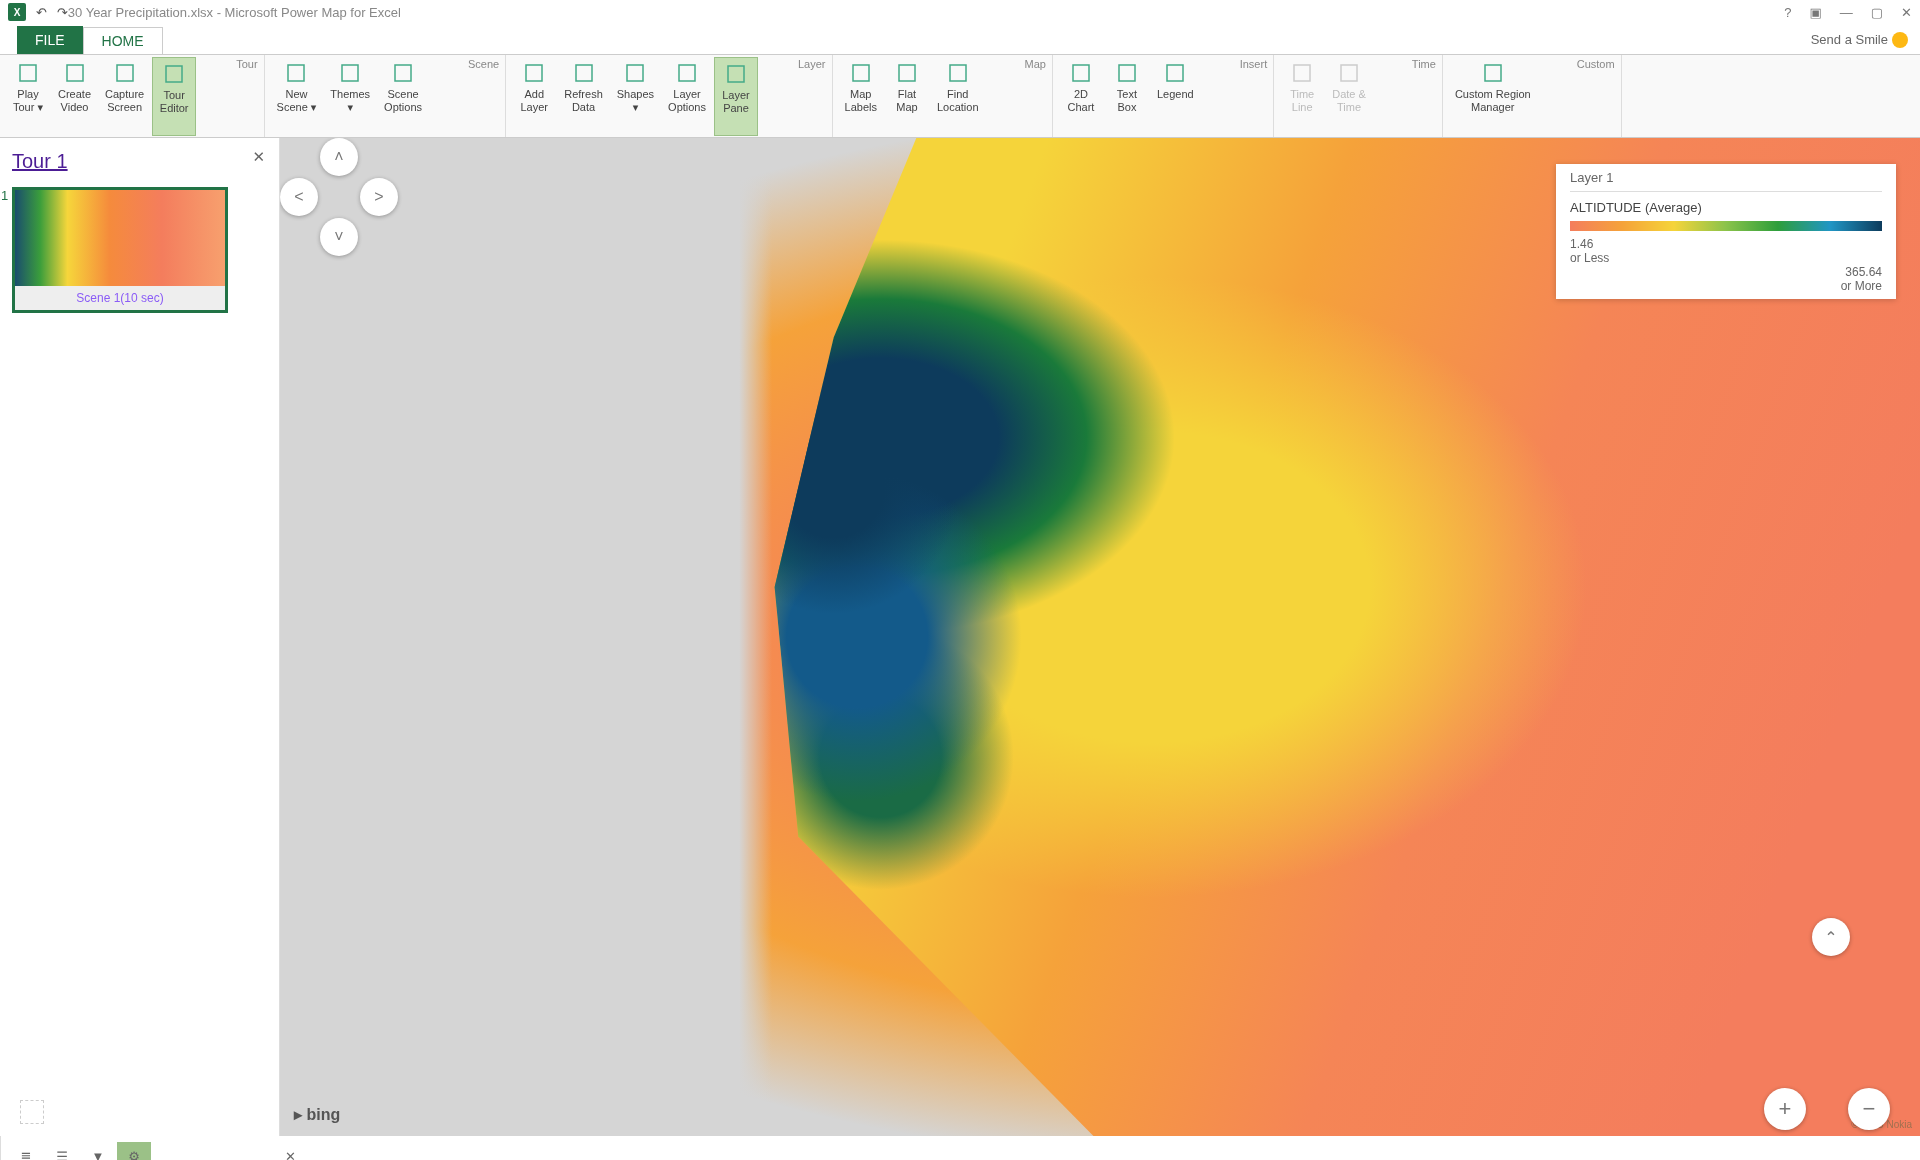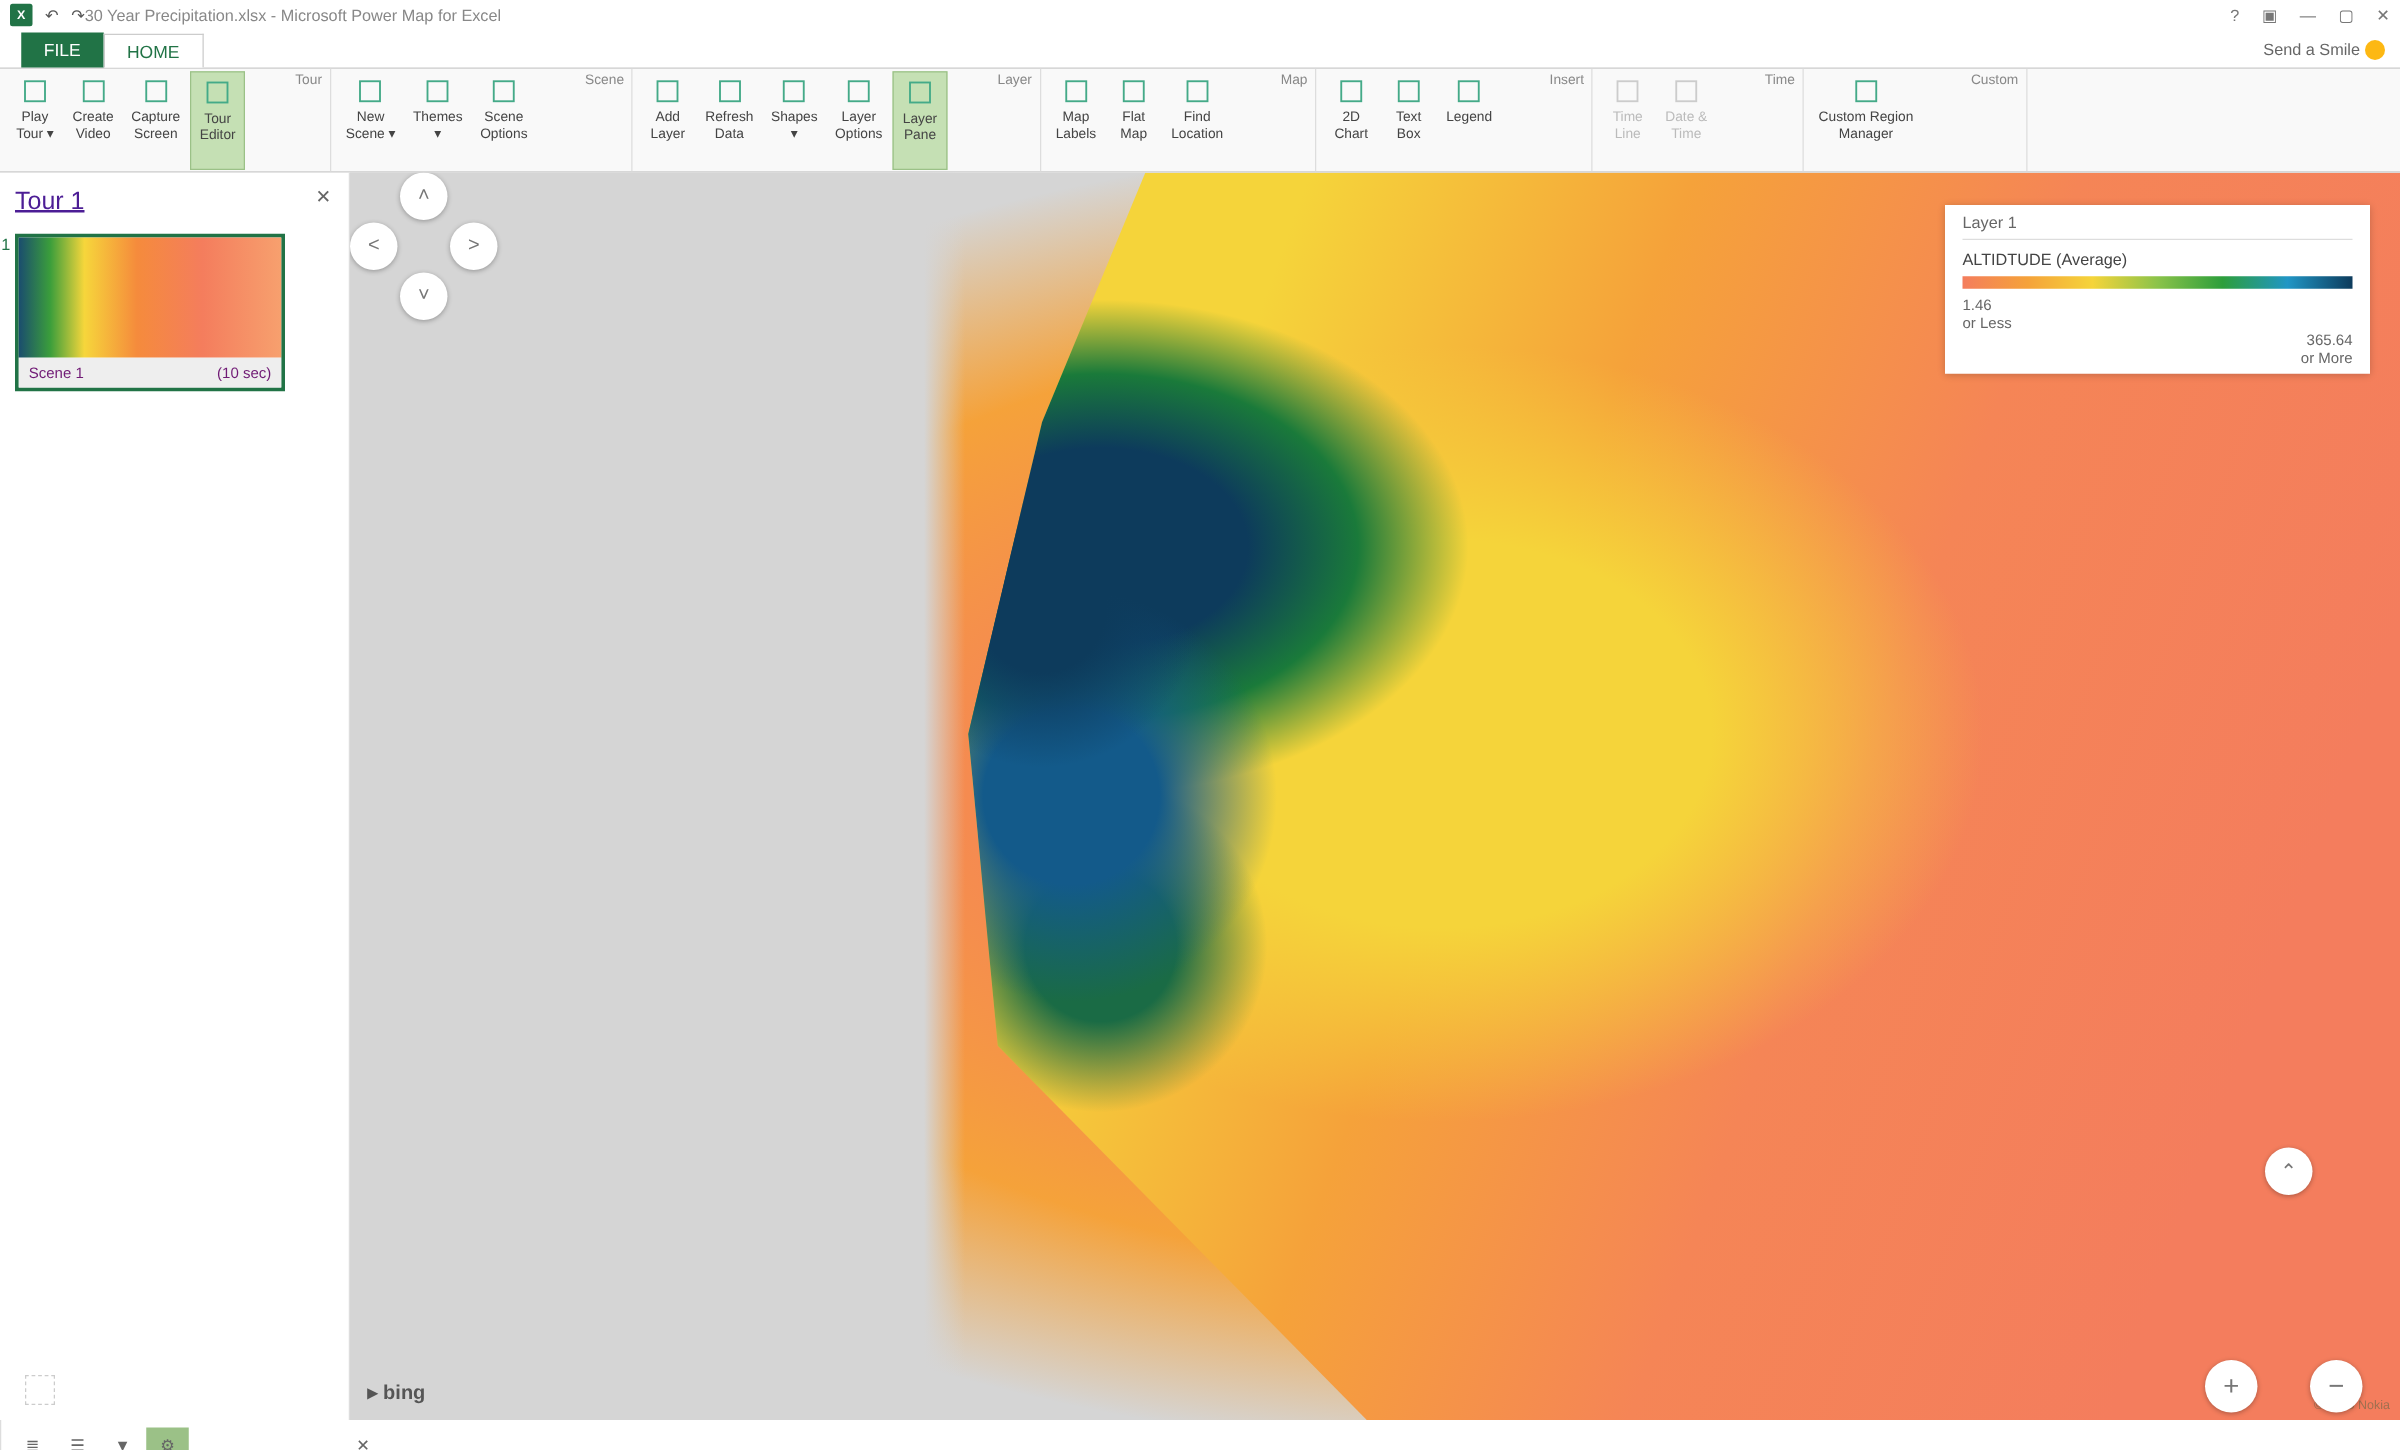--- a/index.html
+++ b/index.html
@@ -26,21 +26,21 @@
 .ribbon-btn .ico { width:26px; height:26px; margin-bottom:2px; display:flex; align-items:center; justify-content:center; }
 .ribbon-group-label { font-size:11px; color:#888; text-align:center; padding-top:1px;}
 
 .main { display:flex; height: calc(100% - 24px - 30px - 84px - 24px); }
 .tour-panel { width:280px; border-right:1px solid #ddd; padding:12px; position:relative;}
 .tour-title { color:#4c1d95; font-size:20px; font-weight:300;text-decoration:underline; }
 .tour-close { position:absolute; top:10px; right:14px; color:#666; cursor:pointer; font-size:15px;}
 .scene-thumb { margin-top:14px; border:3px solid #217346; width:216px; position:relative; }
 .scene-thumb .num { position:absolute; left:-14px; top:-2px; color:#217346; font-size:13px;}
 .scene-img { height:96px; background: linear-gradient(90deg, #1a4d6e 0%, #3b9e3b 12%, #f6d63b 25%, #f58b3c 45%, #f47d5d 70%, #f7a06e 100%); position:relative;}
-.scene-bar { background:#eee; display:flex; justify-content:space-between; padding:5px 8px; font-size:12px; color:#701a75;}
+.scene-bar { background:#eee; display:flex; justify-content:center; padding:5px 8px; font-size:12px; color:#8b5cf6;}
 .add-scene { position:absolute; bottom:12px; left:20px; width:24px;height:24px; border:1px dashed #ccc;}
 
 .map-area { flex:1; position:relative; background:#d5d5d5; overflow:hidden;}
 .map-surface { position:absolute; inset:0; background: linear-gradient(to right, #d5d5d5 0%, #d5d5d5 28%, transparent 30%), radial-gradient(ellipse at 60% 50%, #f58556 30%, #f5a23a 55%, transparent 75%); }
 .heat { position:absolute; left:28%; top:0; right:0; bottom:0; background:
   radial-gradient(circle at 8% 35%, #0d3b5c 4%, transparent 10%),
   radial-gradient(circle at 10% 50%, #135a8a 6%, transparent 14%),
   radial-gradient(circle at 12% 62%, #1a6b45 5%, transparent 11%),
   radial-gradient(ellipse at 12% 30%, #0d3b5c 8%, #1a7a3a 14%, transparent 20%),
   radial-gradient(ellipse at 35% 45%, #f5d43a 20%, transparent 40%),

